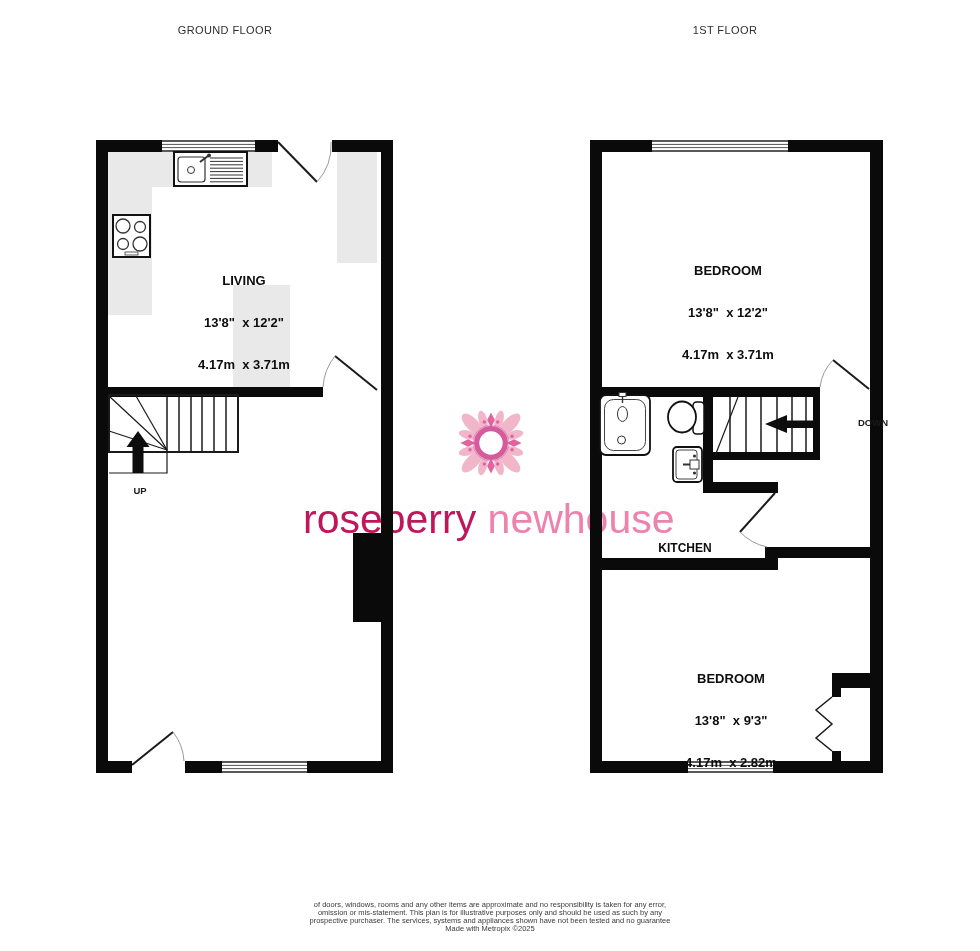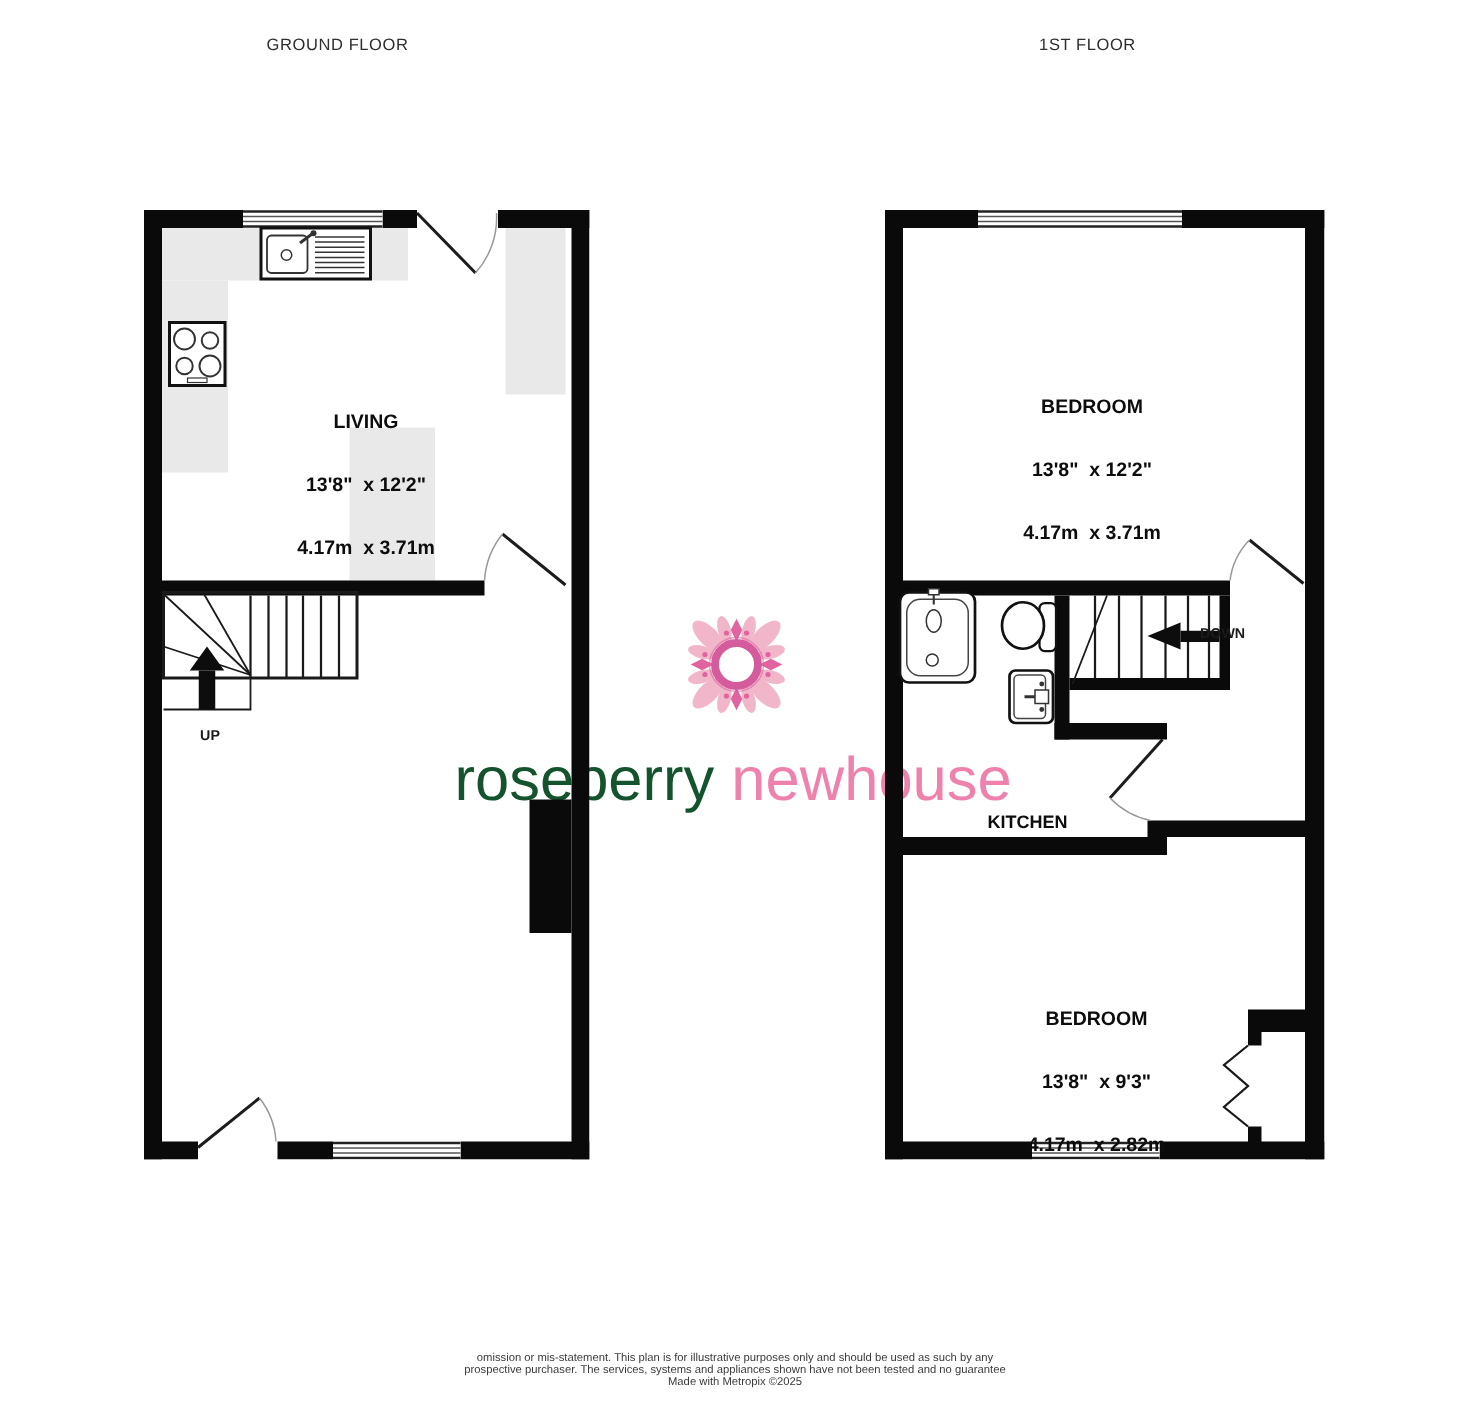--- a/index.html
+++ b/index.html
@@ -13,21 +13,21 @@
 
   .room-label{position:absolute;z-index:3;transform:translateX(-50%);text-align:center;
     color:#0d0d0d;font-weight:bold;font-size:13px;line-height:14px;white-space:pre;}
   .room-label .dim{white-space:pre;}
   .stair-label{position:absolute;z-index:3;font-size:9.5px;font-weight:bold;color:#1a1a1a;white-space:pre;}
   .stair-label.center{transform:translateX(-50%);}
 
   .watermark{position:absolute;z-index:1;}
   .wm-text{position:absolute;left:303px;top:497px;z-index:1;font-size:41px;line-height:44px;
     letter-spacing:0px;white-space:pre;}
-  .wm-gray{color:#14532d;}
+  .wm-gray{color:#be185d;}
   .wm-pink{color:#ee82ad;}
 
   .footer{position:absolute;left:490px;top:901px;transform:translateX(-50%);z-index:3;
     width:620px;text-align:center;font-size:7.5px;line-height:8px;color:#3a3a3a;}
   .footer div{white-space:pre;}
 </style>
 </head>
 <body>
 
 <div class="canvas">
@@ -284,21 +284,22 @@
   <div class="room-label" style="left:685px;top:513px;font-size:12px;">
     <div>KITCHEN</div>
   </div>
   <div class="room-label" style="left:731px;top:644px;">
     <div>BEDROOM</div>
     <div class="dim">13'8"  x 9'3"</div>
     <div class="dim">4.17m  x 2.82m</div>
   </div>
 
   <div class="stair-label center" style="left:140px;top:485px;">UP</div>
-  <div class="stair-label" style="left:800px;top:417px;">DOWN</div>
+  <div class="stair-label" style="left:858px;top:417px;">DOWN</div>
 
   <div class="footer">
+    <div>of doors, windows, rooms and any other items are approximate and no responsibility is taken for any error,</div>
     <div>omission or mis-statement. This plan is for illustrative purposes only and should be used as such by any</div>
     <div>prospective purchaser. The services, systems and appliances shown have not been tested and no guarantee</div>
     <div>Made with Metropix ©2025</div>
   </div>
 
 </div>
 
 </body></html>

